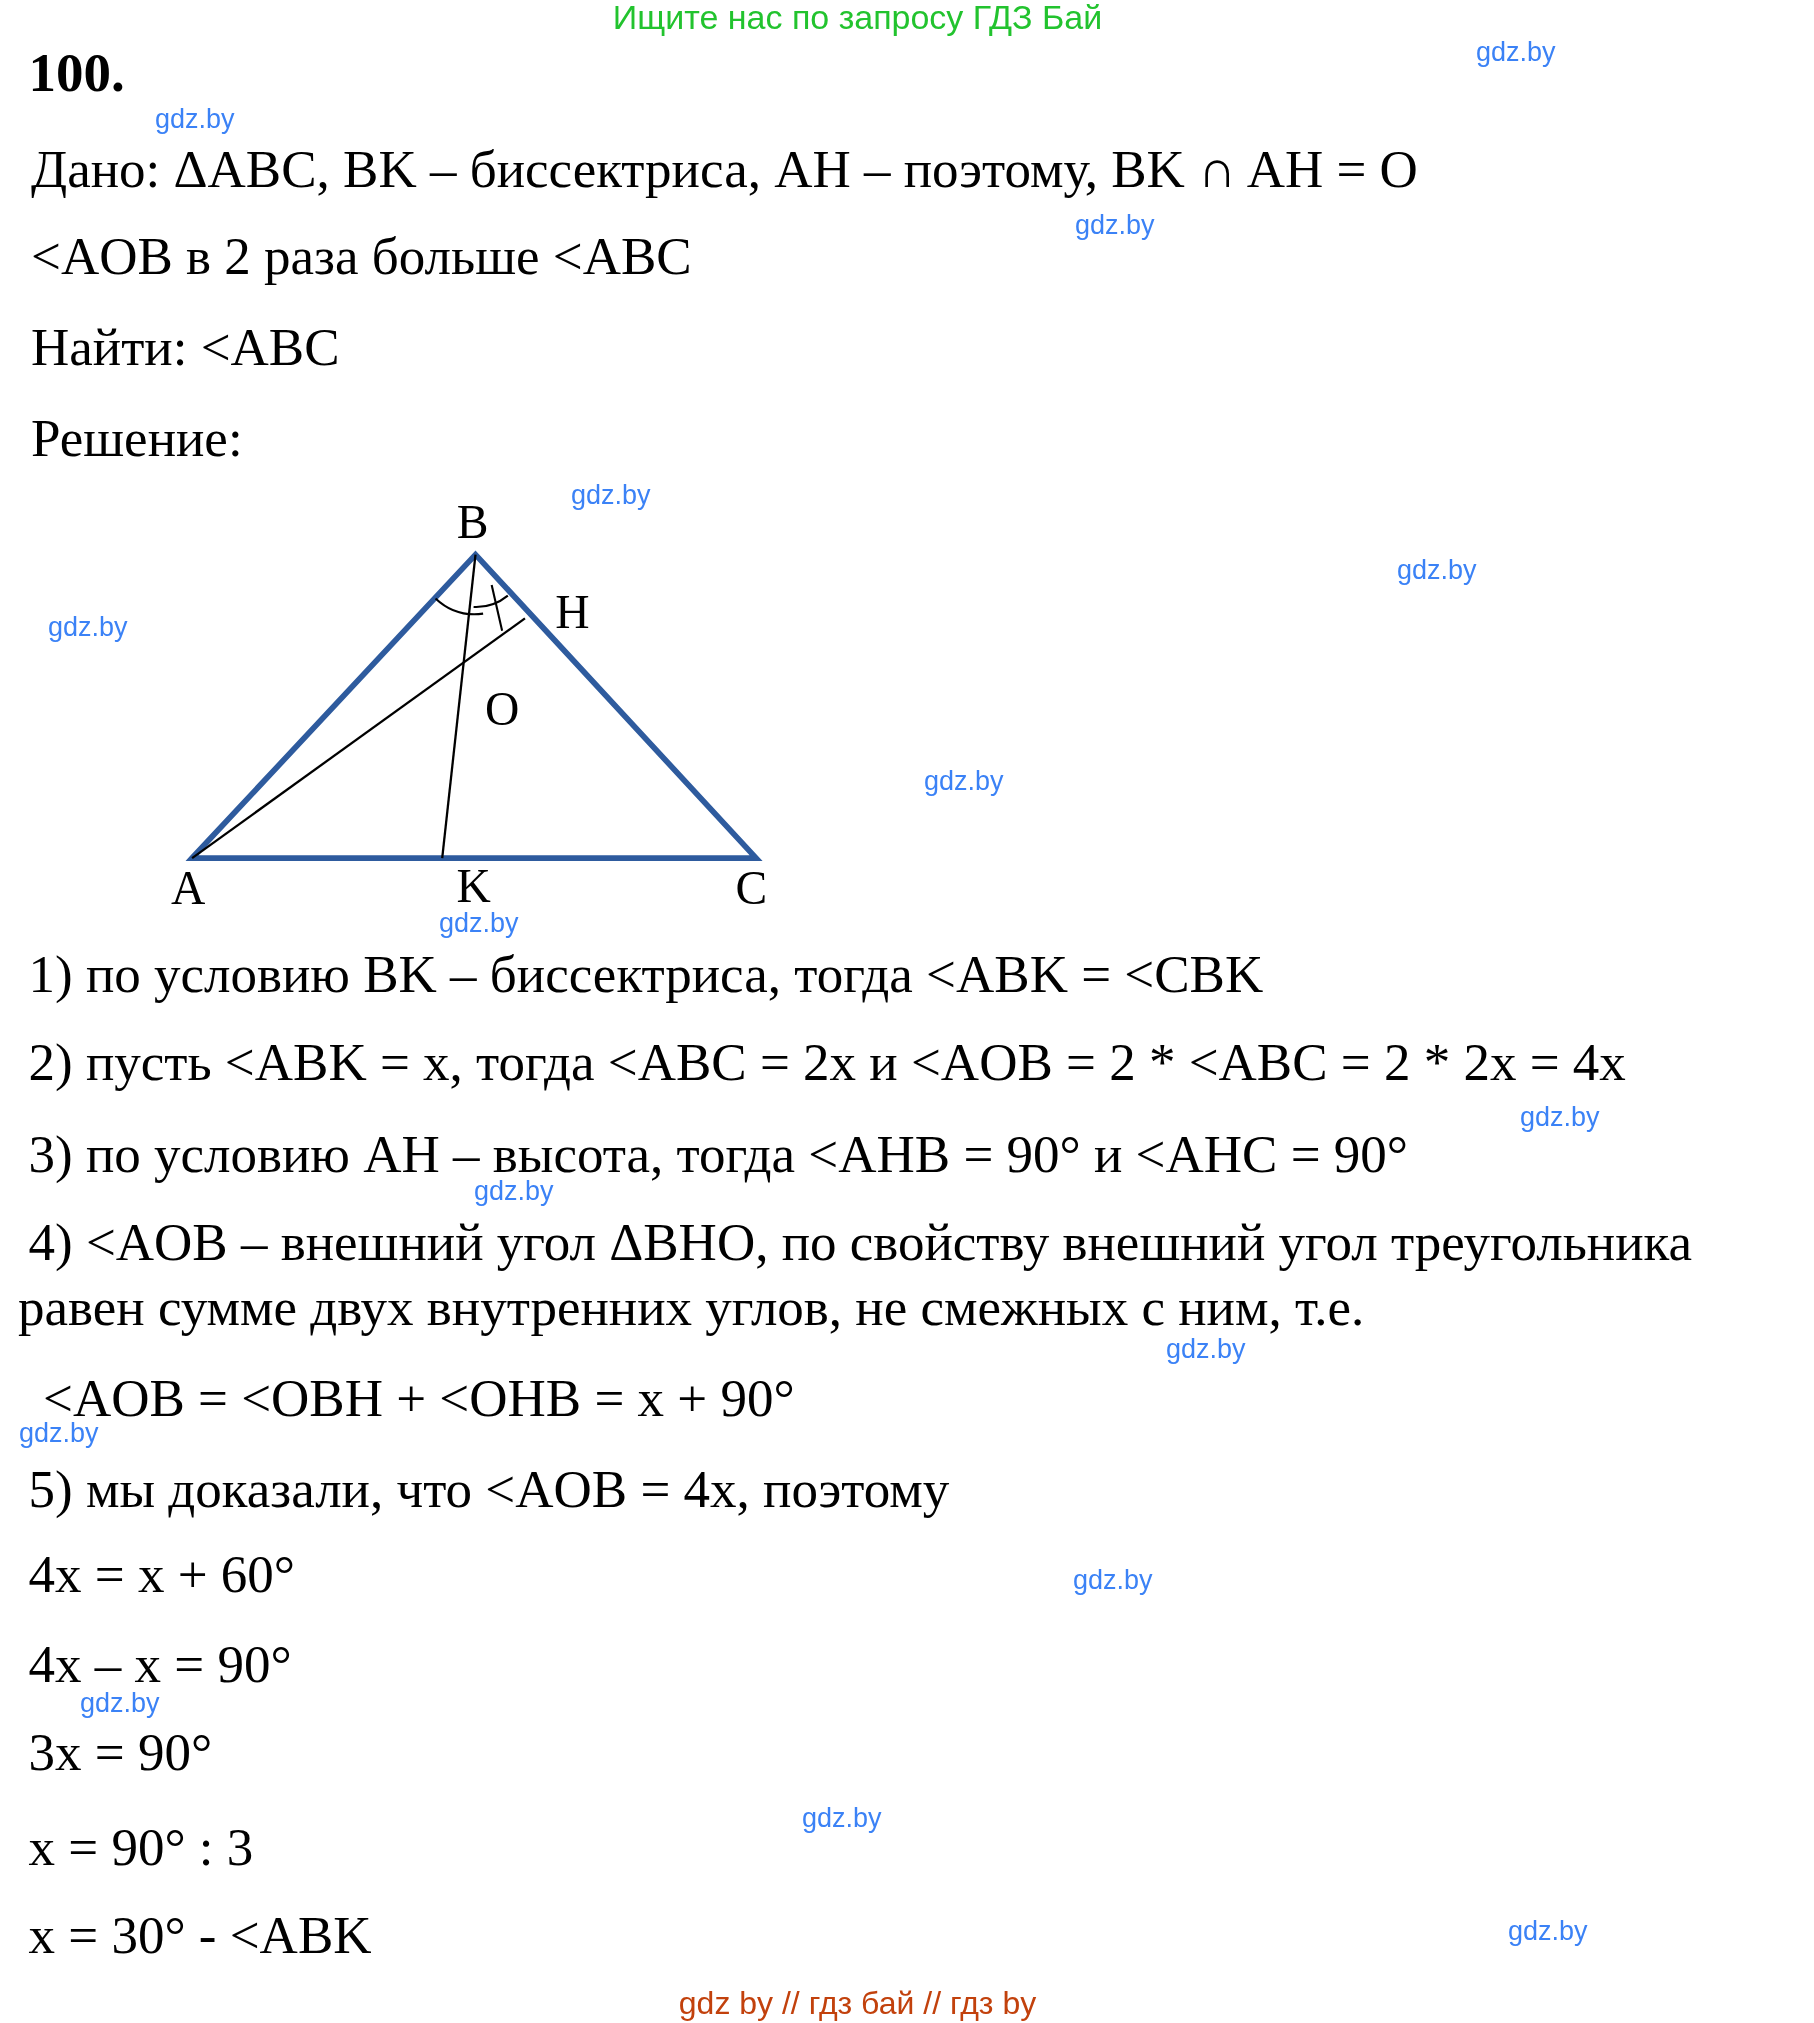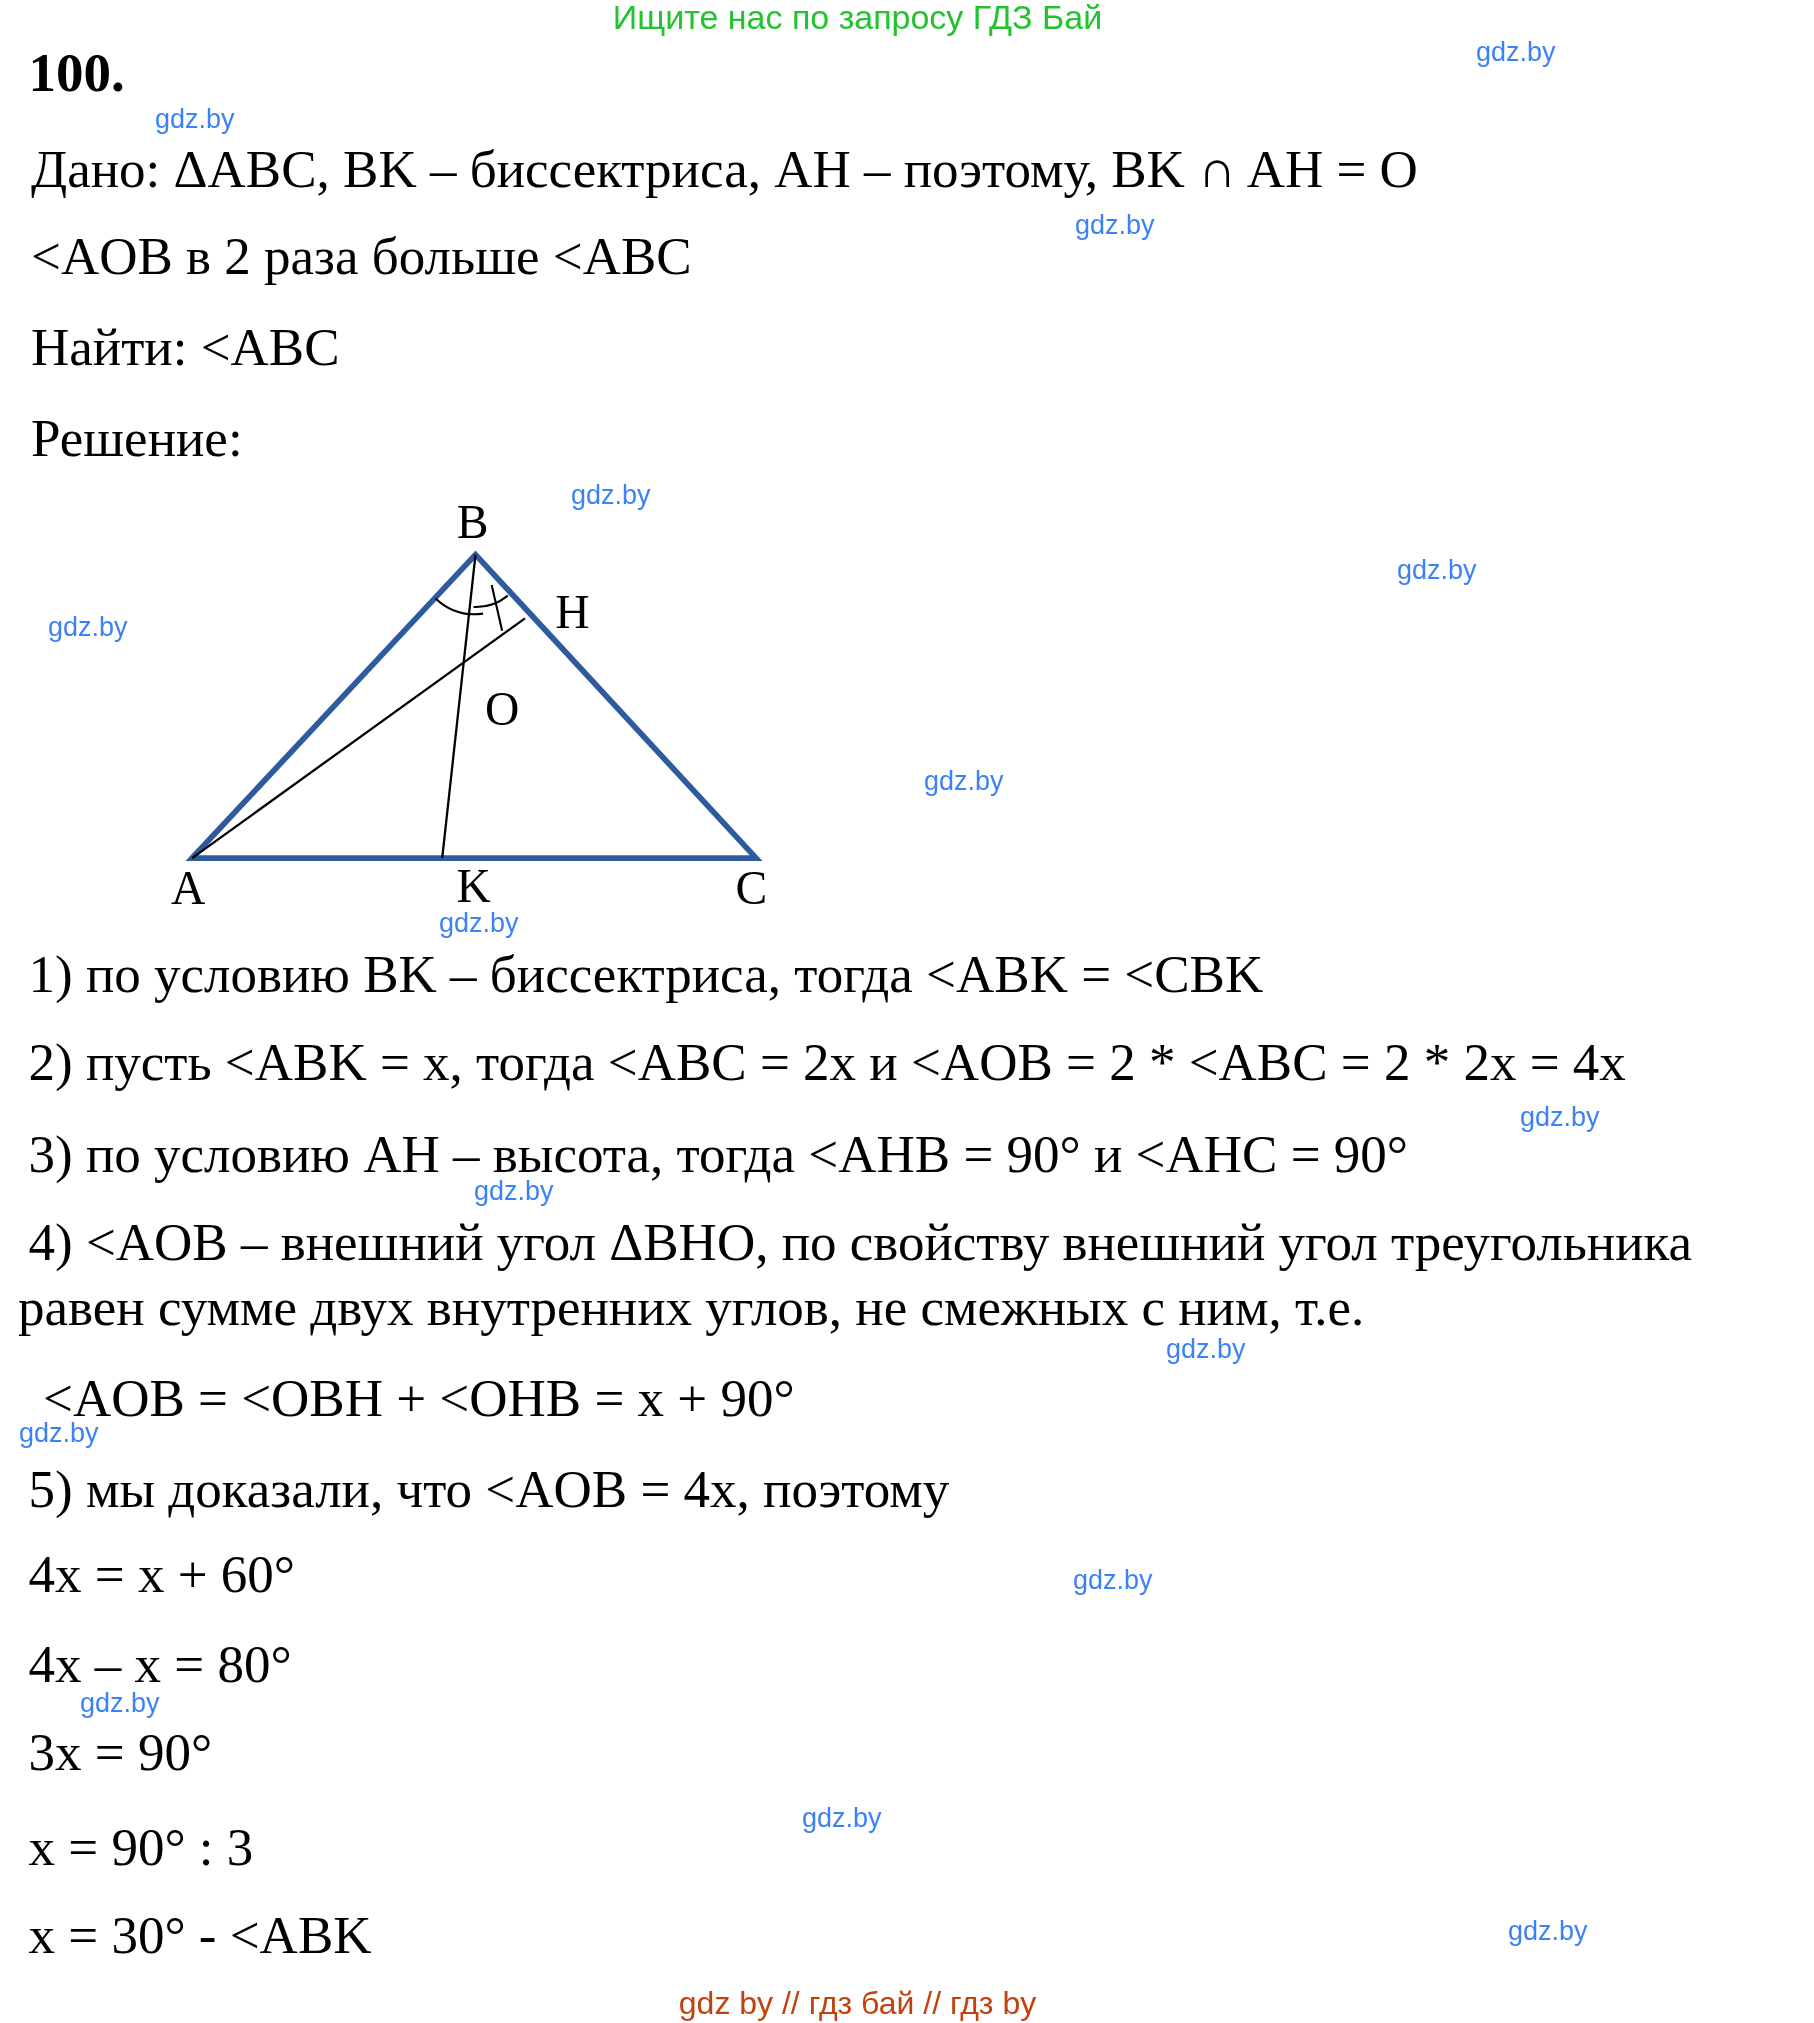--- a/index.html
+++ b/index.html
@@ -76,21 +76,21 @@
 
   <div class="tline" style="left:28.5px;top:943px;">1) по условию BK – биссектриса, тогда &lt;ABK = &lt;CBK</div>
   <div class="tline" style="left:28.5px;top:1031px;">2) пусть &lt;ABK = x, тогда &lt;ABC = 2x и &lt;AOB = 2 * &lt;ABC = 2 * 2x = 4x</div>
   <div class="tline" style="left:28.5px;top:1123px;">3) по условию AH – высота, тогда &lt;AHB = 90° и &lt;AHC = 90°</div>
   <div class="tline" style="left:28.5px;top:1211px;">4) &lt;AOB – внешний угол ΔBHO, по свойству внешний угол треугольника</div>
   <div class="tline" style="left:18px;top:1276px;">равен сумме двух внутренних углов, не смежных с ним, т.е.</div>
   <div class="tline" style="left:27px;top:1367px;margin-left:16px;">&lt;AOB = &lt;OBH + &lt;OHB = x + 90°</div>
   <div class="tline" style="left:28.5px;top:1458px;">5) мы доказали, что &lt;AOB = 4x, поэтому</div>
 
   <div class="tline" style="left:28.5px;top:1543px;">4x = x + 60°</div>
-  <div class="tline" style="left:28.5px;top:1633px;">4x – x = 80°</div>
+  <div class="tline" style="left:28.5px;top:1633px;">4x – x = 90°</div>
   <div class="tline" style="left:28.5px;top:1721px;">3x = 90°</div>
   <div class="tline" style="left:28.5px;top:1816px;">x = 90° : 3</div>
   <div class="tline" style="left:28.5px;top:1904px;">x = 30° - &lt;ABK</div>
 
   <span class="wm" style="left:1476px;top:38px;">gdz.by</span>
   <span class="wm" style="left:155px;top:105px;">gdz.by</span>
   <span class="wm" style="left:1075px;top:211px;">gdz.by</span>
   <span class="wm" style="left:571px;top:481px;">gdz.by</span>
   <span class="wm" style="left:1397px;top:556px;">gdz.by</span>
   <span class="wm" style="left:48px;top:613px;">gdz.by</span>

